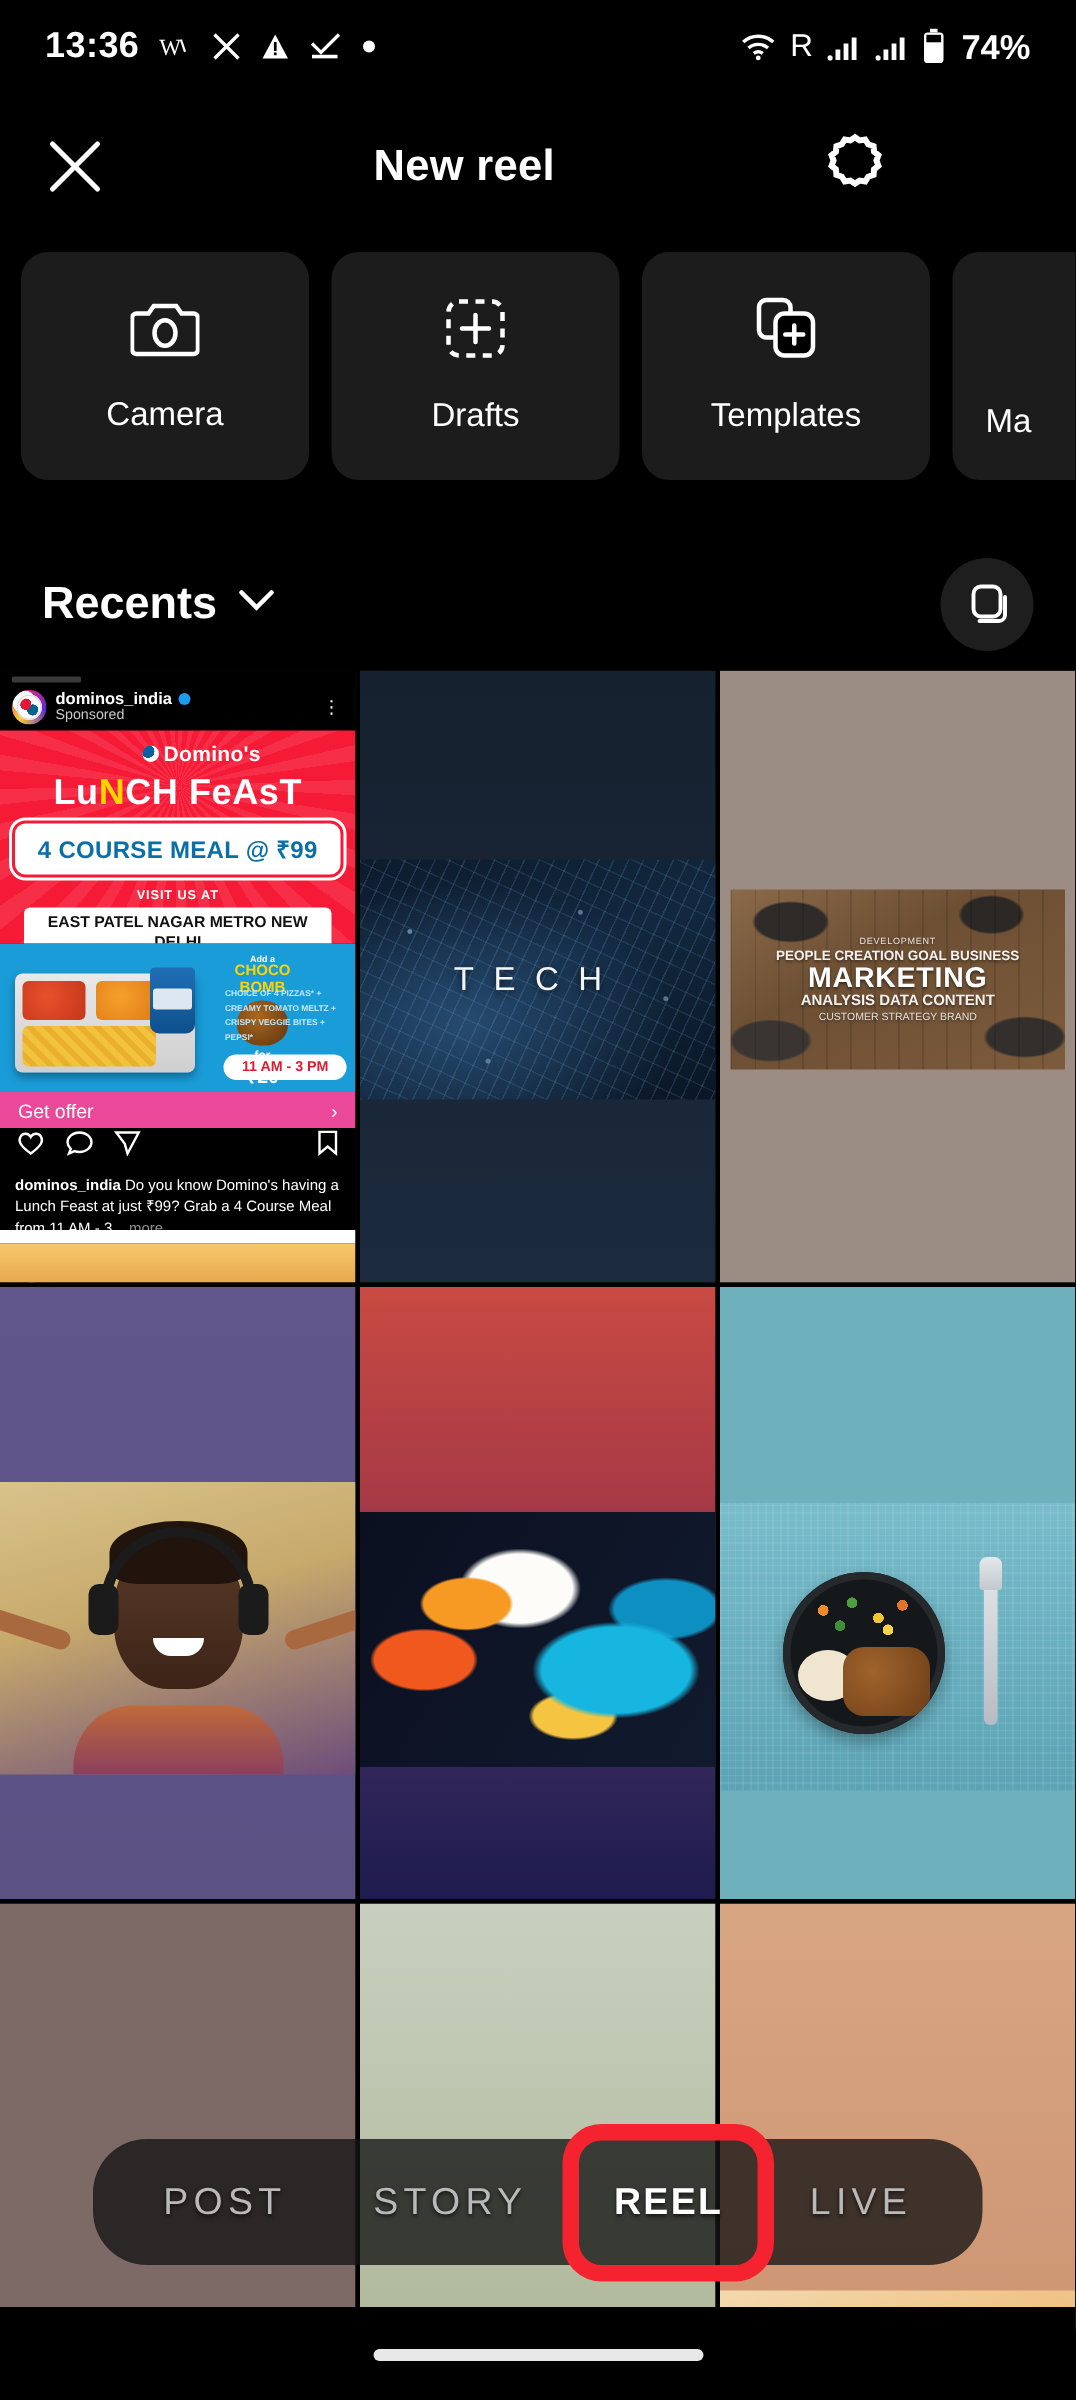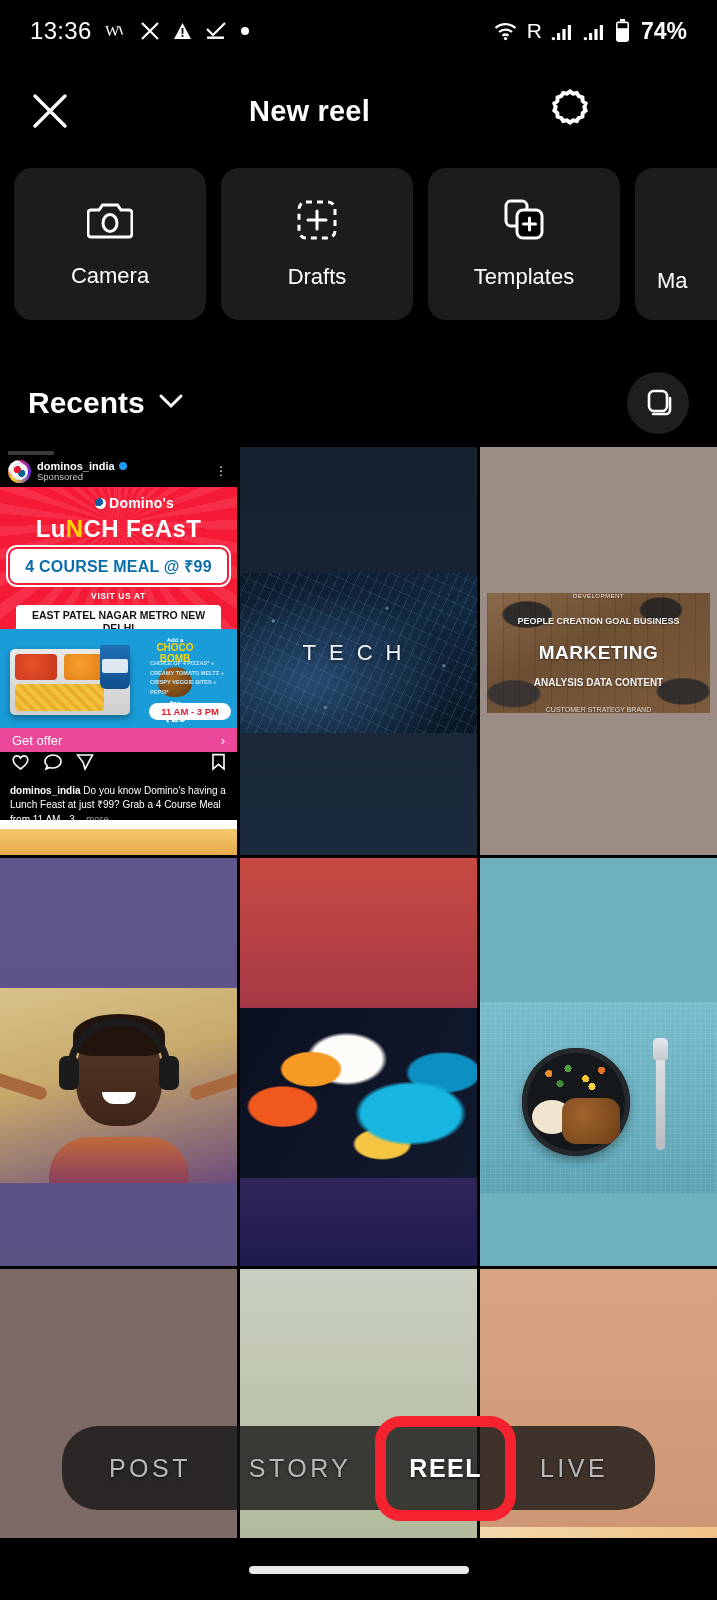--- a/index.html
+++ b/index.html
@@ -11,21 +11,21 @@
   }
   .phone { position:relative; width:717px; height:1600px; background:#000; }
 
   
   .statusbar {
     position:absolute; top:0; left:0; width:717px; height:62px;
     display:flex; align-items:center; justify-content:space-between;
     padding:0 30px; color:#fff;
   }
   .sb-left { display:flex; align-items:center; gap:13px; }
-  .sb-time { font-size:24px; font-weight:400; letter-spacing:.3px; }
+  .sb-time { font-size:24px; font-weight:700; letter-spacing:.3px; }
   .sb-right { display:flex; align-items:center; gap:9px; }
   .sb-ico { display:flex; align-items:center; }
   .sb-batt-txt { font-size:23px; font-weight:700; margin-left:2px; }
 
   
   .header {
     position:absolute; top:62px; left:0; width:621px; height:98px;
     display:flex; align-items:center; justify-content:space-between;
     padding:0 28px;
   }
@@ -233,21 +233,21 @@
     content:""; position:absolute; inset:0;
     background:
       repeating-linear-gradient(90deg, rgba(0,0,0,.12) 0 1px, transparent 1px 16px),
       radial-gradient(ellipse at 18% 18%, #2e2b29 0 9%, transparent 10%),
       radial-gradient(ellipse at 78% 14%, #2b2826 0 8%, transparent 9%),
       radial-gradient(ellipse at 12% 84%, #3a3532 0 9%, transparent 10%),
       radial-gradient(ellipse at 88% 82%, #332f2c 0 9%, transparent 10%);
   }
   .mk-cloud{
     position:absolute; inset:0; display:flex; flex-direction:column;
-    align-items:center; justify-content:space-between; line-height:1; color:#fff;
+    align-items:center; justify-content:center; line-height:1; color:#fff;
     text-shadow:0 1px 2px rgba(0,0,0,.5);
   }
   .mk-r1{ font-size:6px; letter-spacing:.5px; opacity:.85; }
   .mk-r2{ font-size:9px; font-weight:700; margin-top:2px; opacity:.92; }
   .mk-main{ font-size:19px; font-weight:700; letter-spacing:.5px; margin:1px 0; }
   .mk-r4{ font-size:10px; font-weight:700; opacity:.92; }
   .mk-r5{ font-size:7px; opacity:.8; margin-top:2px; }
 
   
   .c4 { position:absolute; inset:0; background:linear-gradient(#61568c,#5b5183); }

